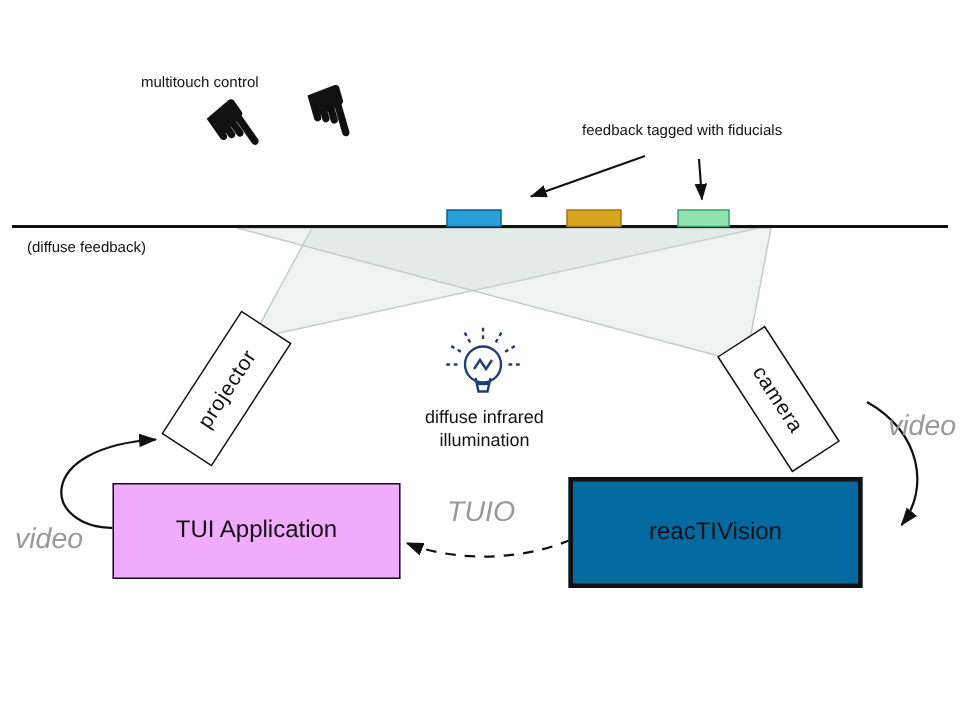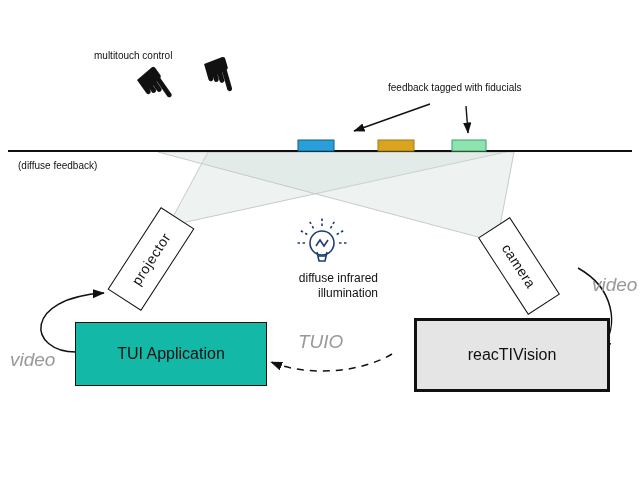--- a/index.html
+++ b/index.html
@@ -4,35 +4,35 @@
 <style>
   html,body{margin:0;padding:0;background:#fff;}
   .stage{
     position:relative;width:640px;height:480px;background:#fff;overflow:hidden;
     font-family:"Liberation Sans","DejaVu Sans",sans-serif;color:#111;
   }
   .stage svg{position:absolute;left:0;top:0;}
   .label{position:absolute;font-size:10px;color:#111;white-space:nowrap;}
   .label-muted{position:absolute;font-size:19px;font-style:italic;color:#999;white-space:nowrap;}
   .illum{
-    position:absolute;left:268px;top:271px;width:110px;text-align:right;
+    position:absolute;left:268px;top:271px;width:110px;text-align:center;
     font-size:12px;line-height:1.25;white-space:pre-line;color:#111;
   }
   .device{
     position:absolute;display:flex;align-items:center;justify-content:center;
     background:#fff;border:1.5px solid #111;font-size:14px;letter-spacing:.5px;
   }
   .projector{left:102px;top:239px;width:96px;height:38px;transform:rotate(-57deg);}
   .camera{left:473px;top:247px;width:90px;height:36px;transform:rotate(57deg);}
   .box{
     position:absolute;display:flex;align-items:center;justify-content:center;
-    background:#14b8a6;border:1.5px solid #111;font-size:16px;
+    background:#f0abfc;border:1.5px solid #111;font-size:16px;
   }
   .tui-box{left:75px;top:322px;width:190px;height:62px;}
-  .rtv-box{left:414px;top:318px;width:190px;height:68px;border-width:3px;background:#e5e5e5;}
+  .rtv-box{left:379px;top:318px;width:190px;height:68px;border-width:3px;background:#0369a1;}
   .hand{
     position:absolute;font-family:"DejaVu Sans",sans-serif;font-size:48px;color:#111;
     line-height:1;transform-origin:center;
   }
   .hand1{left:134px;top:62px;transform:rotate(55deg);}
   .hand2{left:198px;top:52px;transform:rotate(74deg);}
 </style>
 </head>
 <body>
 

